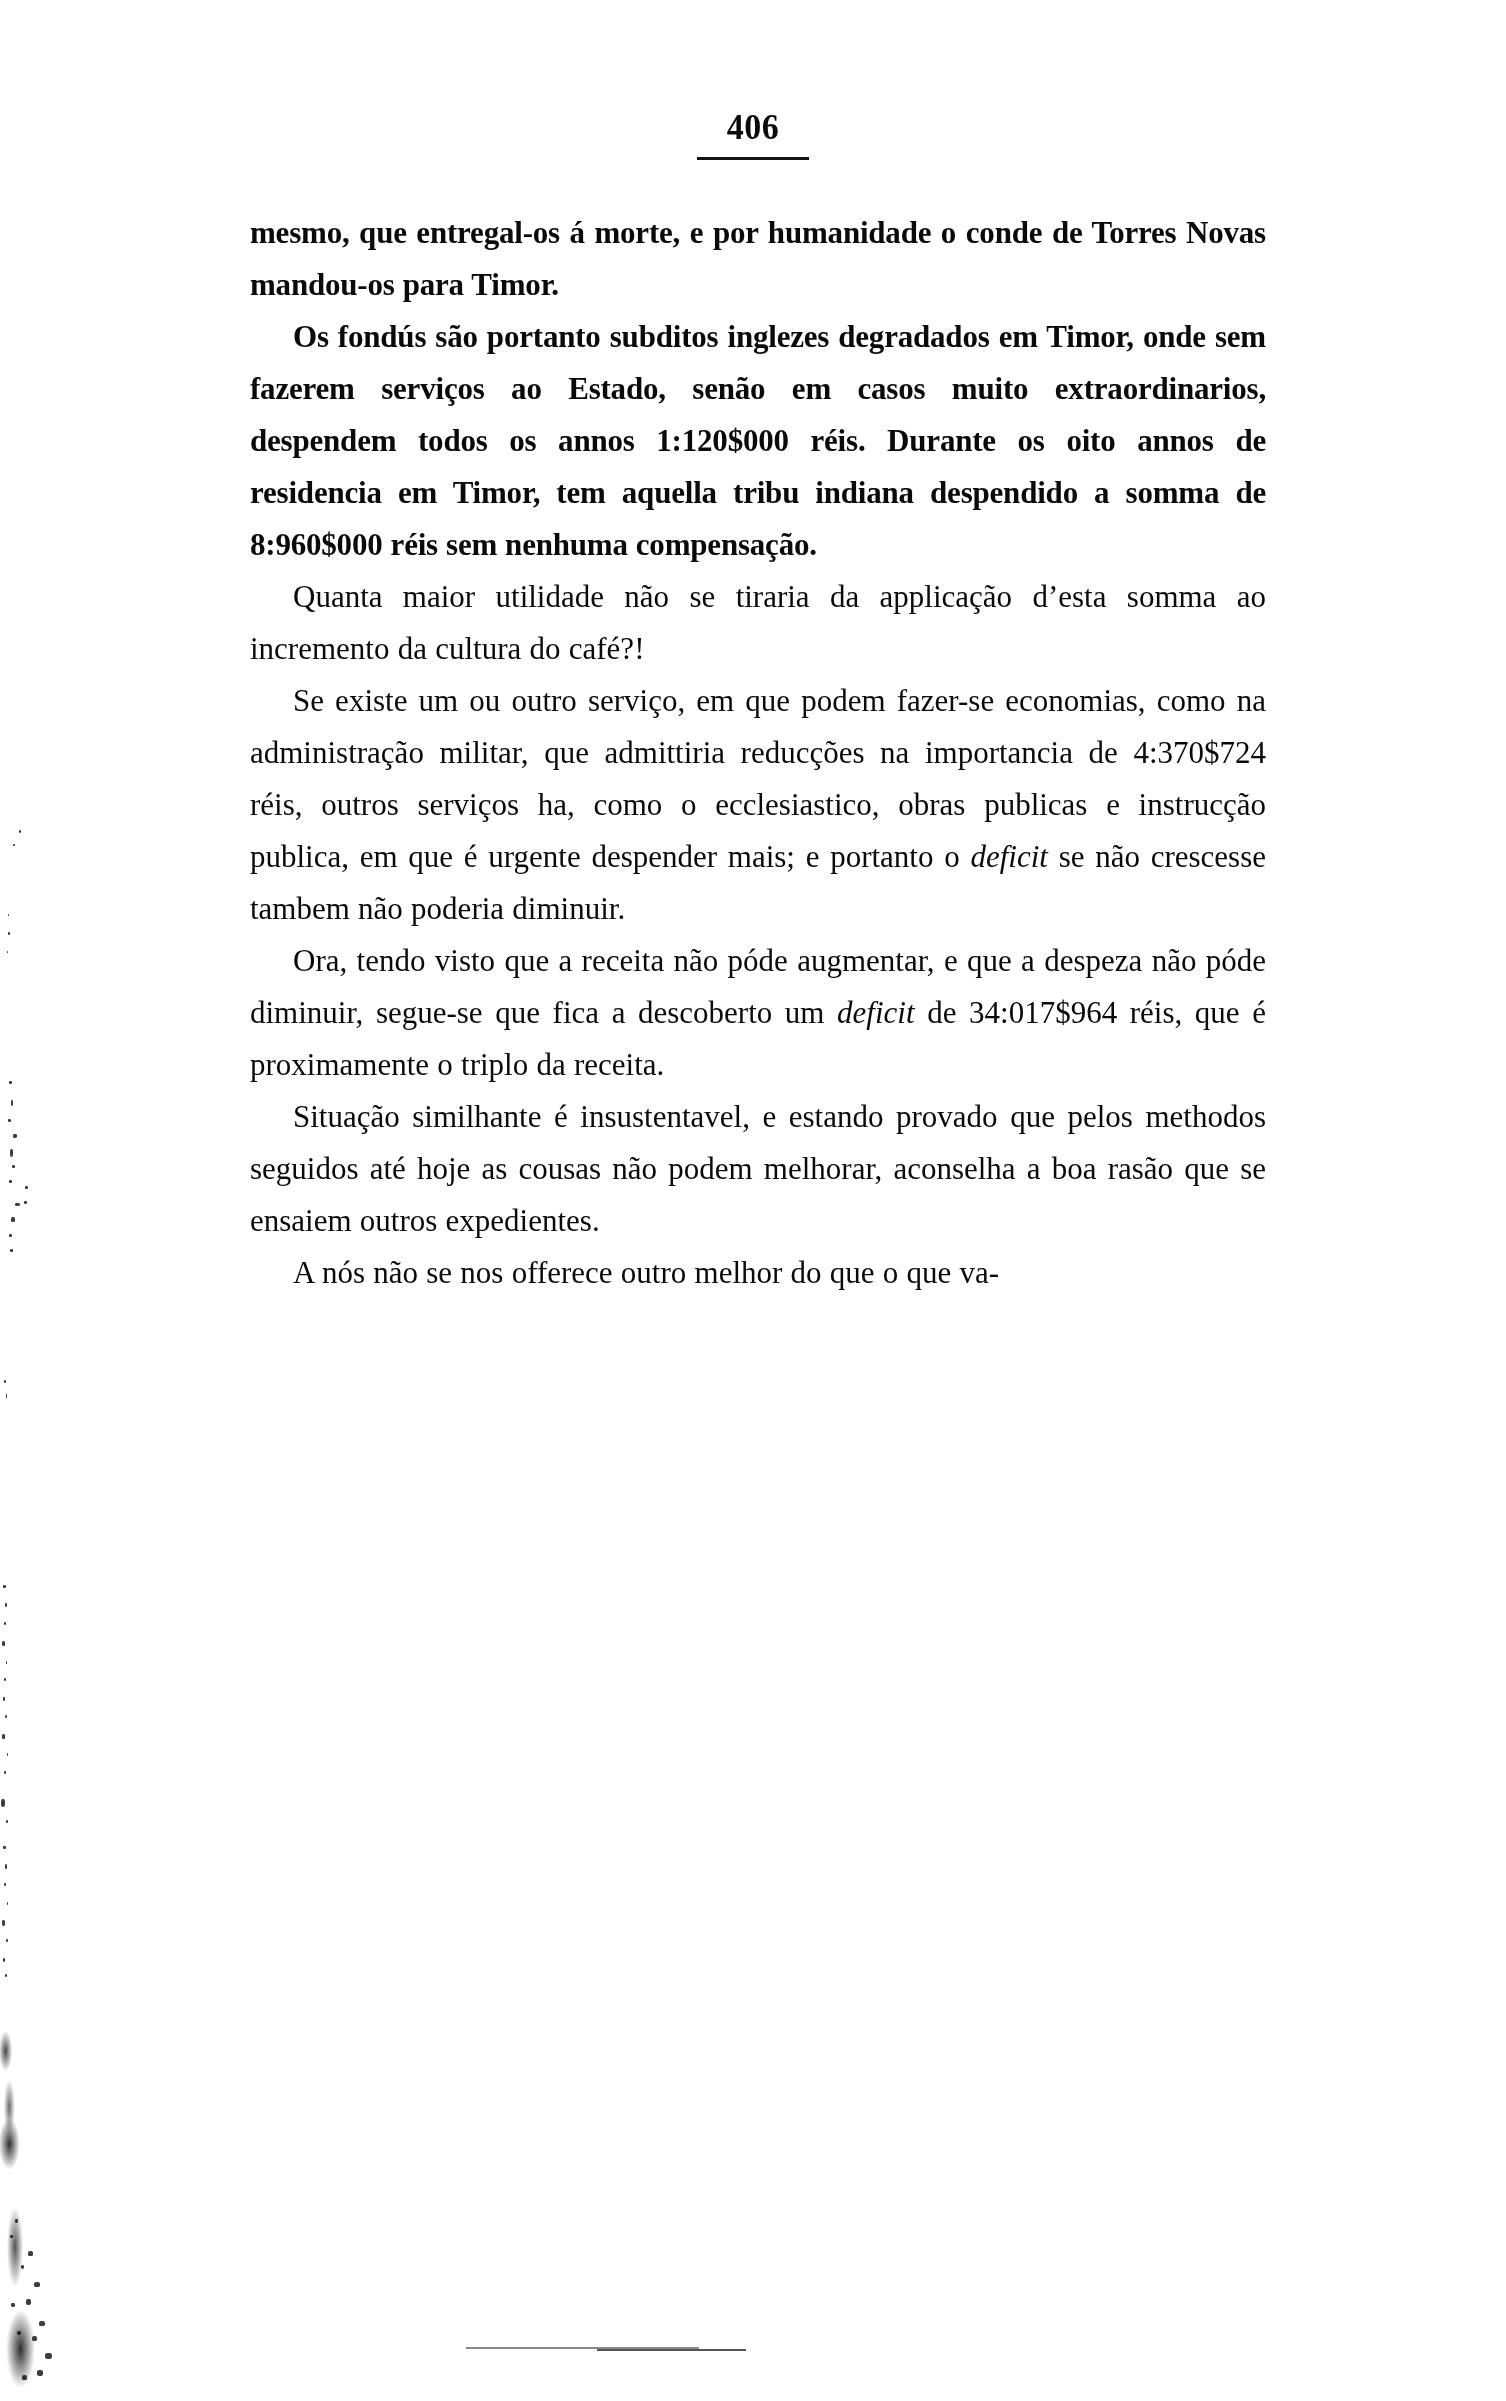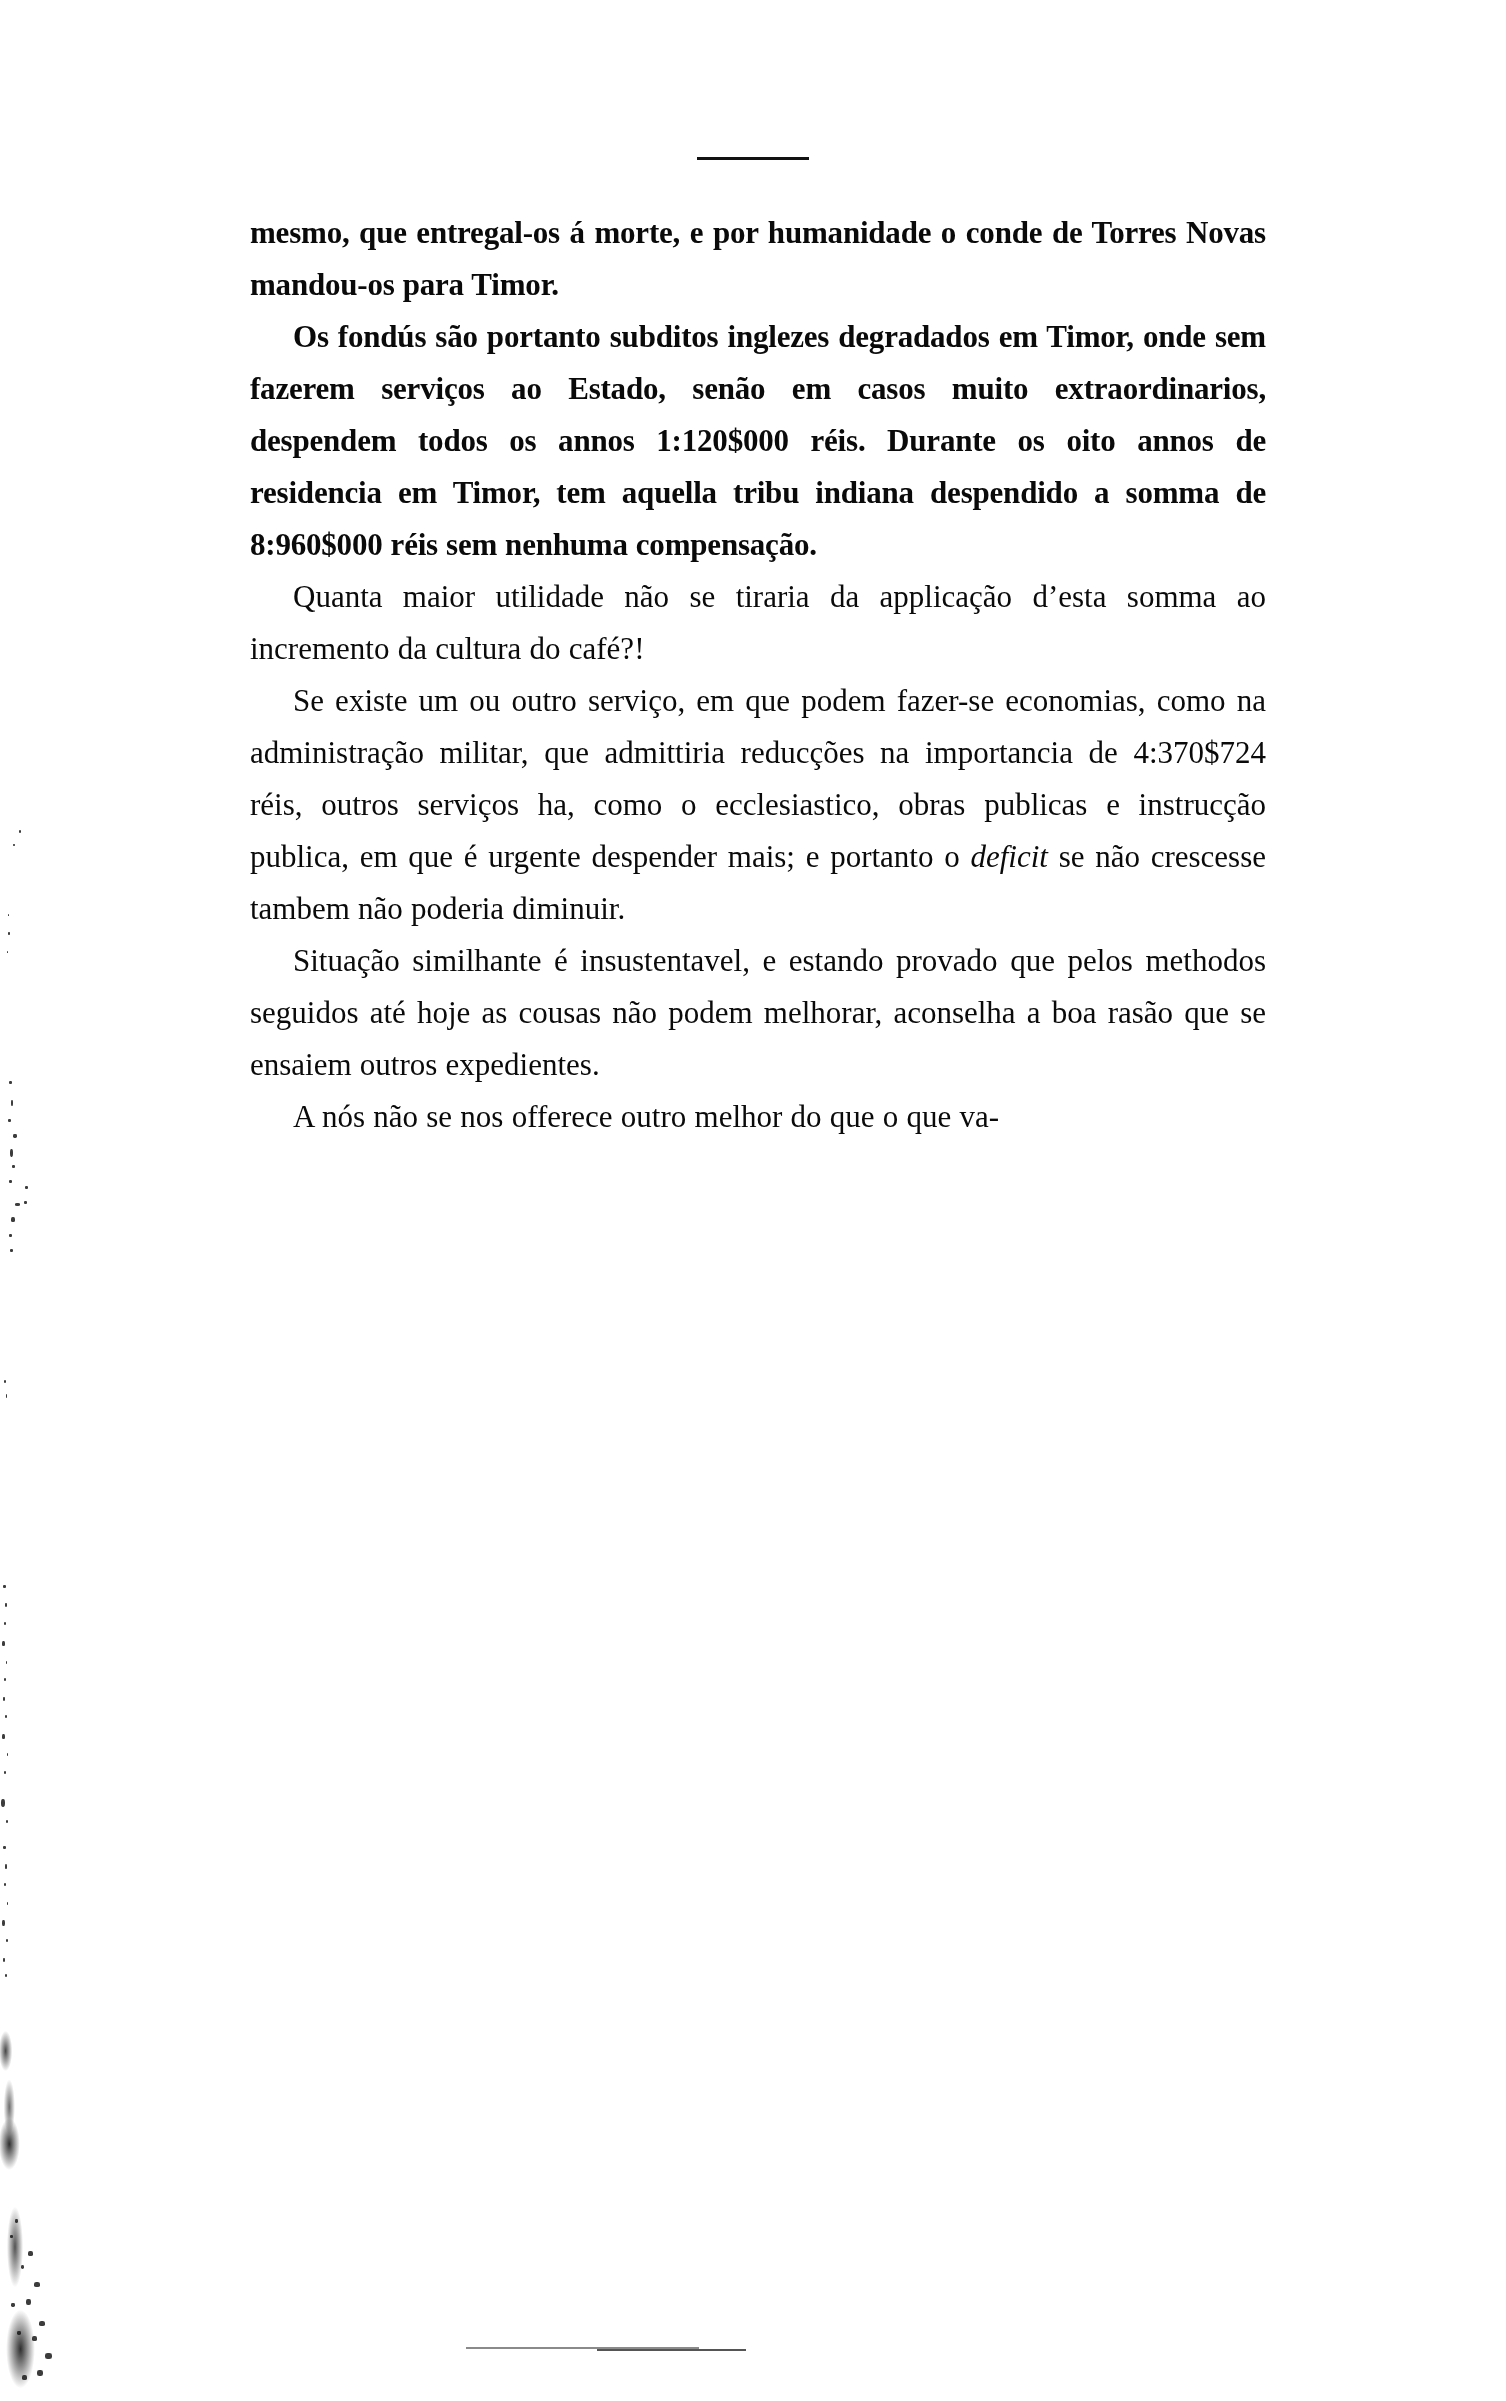--- a/index.html
+++ b/index.html
@@ -114,27 +114,31 @@
     height: 1.9px;
     background: #1c1c1c;
     opacity: 0.75;
   }
 </style>
 </head>
 <body>
 
 <div id="page">
 
+  <div id="folio-block">
+    <span id="folio">406</span>
+  </div>
   <div id="folio-rule"></div>
 
   <div id="textblock">
     <p class="para noindent inked">mesmo, que entregal-os á morte, e por humanidade o conde de Torres Novas mandou-os para Timor.</p>
     <p class="para inked">Os fondús são portanto subditos inglezes degradados em Timor, onde sem fazerem serviços ao Estado, senão em casos muito extraordinarios, despendem todos os annos 1:120$000 réis. Durante os oito annos de residencia em Timor, tem aquella tribu indiana despendido a somma de 8:960$000 réis sem nenhuma compensação.</p>
     <p class="para">Quanta maior utilidade não se tiraria da applicação d’esta somma ao incremento da cultura do café?!</p>
     <p class="para">Se existe um ou outro serviço, em que podem fazer-se economias, como na administração militar, que admittiria reducções na importancia de 4:370$724 réis, outros serviços ha, como o ecclesiastico, obras publicas e instrucção publica, em que é urgente despender mais; e portanto o <i class="it">deficit</i> se não crescesse tambem não poderia diminuir.</p>
+    <p class="para">Ora, tendo visto que a receita não póde augmentar, e que a despeza não póde diminuir, segue-se que fica a descoberto um <i class="it">deficit</i> de 34:017$964 réis, que é proximamente o triplo da receita.</p>
     <p class="para">Situação similhante é insustentavel, e estando provado que pelos methodos seguidos até hoje as cousas não podem melhorar, aconselha a boa rasão que se ensaiem outros expedientes.</p>
     <p class="para">A nós não se nos offerece outro melhor do que o que va-</p>
   </div>
 
   <div id="gutter-smudge-top"></div>
   <div id="gutter-smudge"></div>
   <div id="speckfield">
       <div class="speck" style="left: 9.3px; top: 1081px; width: 2.8px; height: 2.8px;"></div>
       <div class="speck" style="left: 11.2px; top: 1100px; width: 1.9px; height: 5.6px;"></div>
       <div class="speck" style="left: 8.4px; top: 1119px; width: 2.8px; height: 2.8px;"></div>

